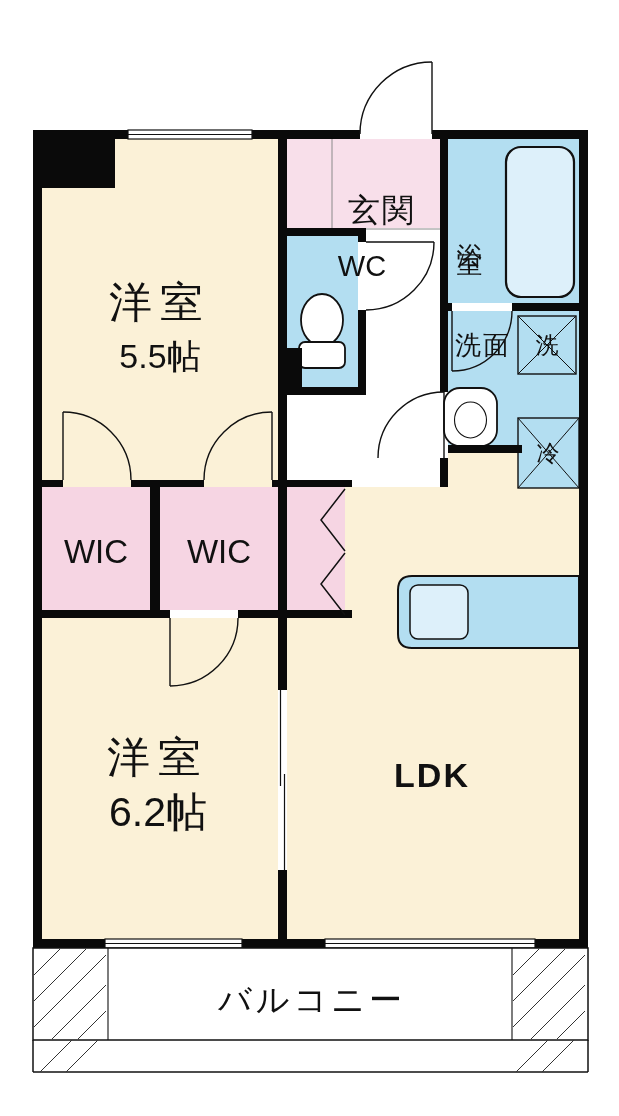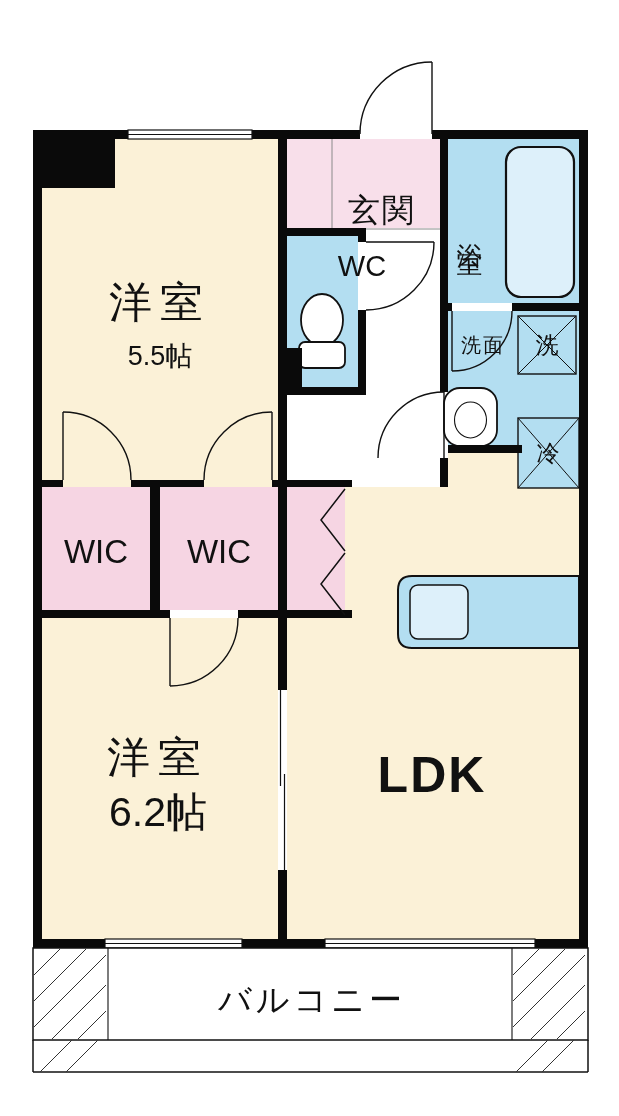--- a/index.html
+++ b/index.html
@@ -197,32 +197,32 @@
       <g stroke="#333" stroke-width="1">
         <line x1="40" y1="1072" x2="72" y2="1040"></line>
         <line x1="66" y1="1072" x2="98" y2="1040"></line>
         <line x1="516" y1="1072" x2="548" y2="1040"></line>
         <line x1="542" y1="1072" x2="574" y2="1040"></line>
       </g>
     </g>
   </svg>
 
   <div class="label" style="left:160px; top:302px; font-size:43px; letter-spacing:8px;">洋室</div>
-  <div class="label" style="left:160px; top:356px; font-size:27px;">5.5帖</div>
+  <div class="label" style="left:160px; top:356px; font-size:34px;">5.5帖</div>
 
   <div class="label" style="left:96px;  top:551px; font-size:33px;">WIC</div>
   <div class="label" style="left:219px; top:551px; font-size:33px;">WIC</div>
 
   <div class="label" style="left:158px; top:757px; font-size:43px; letter-spacing:8px;">洋室</div>
   <div class="label" style="left:158px; top:812px; font-size:41px;">6.2帖</div>
 
-  <div class="label heavy" style="left:432px; top:775px; font-size:50px; letter-spacing:2px;">LDK</div>
+  <div class="label heavy" style="left:432px; top:775px; font-size:34px; letter-spacing:2px;">LDK</div>
 
   <div class="label" style="left:382px; top:183px; font-size:32px; letter-spacing:2px;margin-top:27px;">玄関</div>
   <div class="label" style="left:322px; top:266px; font-size:29px;margin-left:40px;">WC</div>
   <div class="label vertical" style="left:470px; top:228px; font-size:26px; letter-spacing:6px;">浴室</div>
-  <div class="label" style="left:483px; top:345px; font-size:20px; letter-spacing:2px;">洗面</div>
+  <div class="label" style="left:483px; top:345px; font-size:26px; letter-spacing:2px;">洗面</div>
   <div class="label" style="left:547px; top:345px; font-size:23px;">洗</div>
   <div class="label" style="left:548px; top:453px; font-size:23px;">冷</div>
 
   <div class="label" style="left:312px; top:999px; font-size:33px; letter-spacing:4px;text-align:center;">バルコニー</div>
 
 </div>
 
 </body></html>

